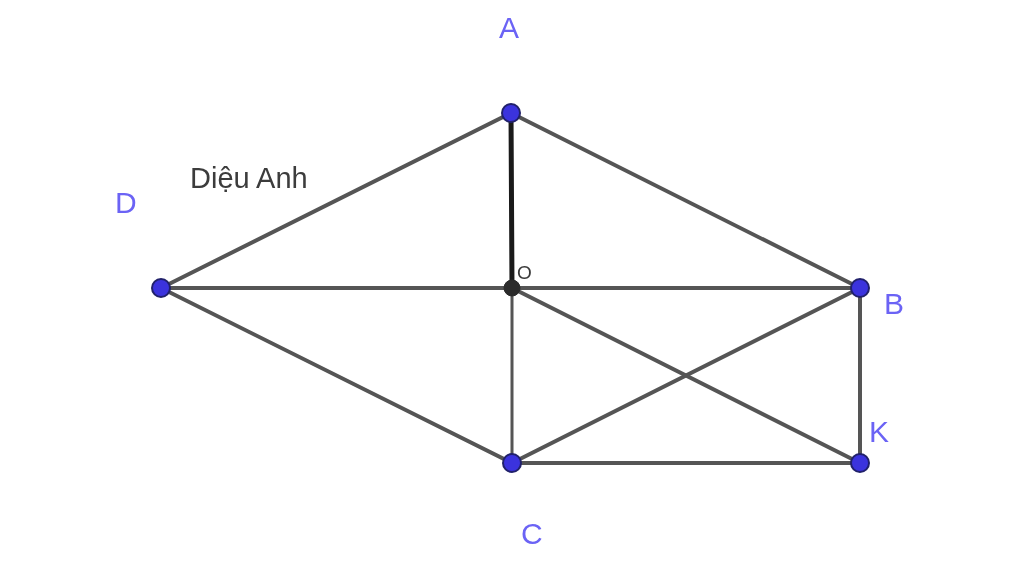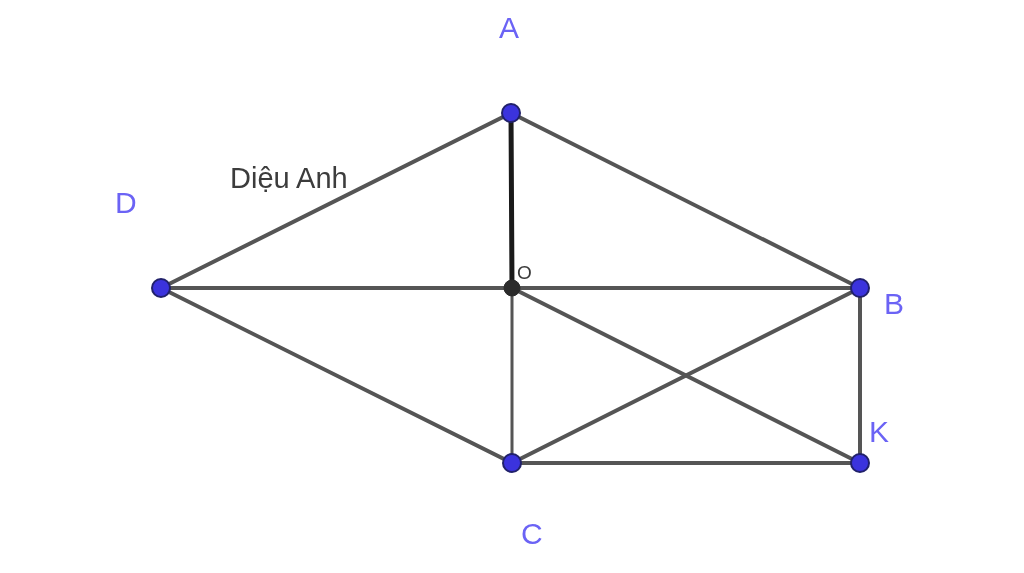--- a/index.html
+++ b/index.html
@@ -78,21 +78,21 @@
     <g id="points-group">
         <circle cx="511" cy="113" r="9" fill="#3B33DD" stroke="#21216b" stroke-width="2"></circle>
         <circle cx="161" cy="288" r="9" fill="#3B33DD" stroke="#21216b" stroke-width="2"></circle>
         <circle cx="860" cy="288" r="9" fill="#3B33DD" stroke="#21216b" stroke-width="2"></circle>
         <circle cx="512" cy="463" r="9" fill="#3B33DD" stroke="#21216b" stroke-width="2"></circle>
         <circle cx="860" cy="463" r="9" fill="#3B33DD" stroke="#21216b" stroke-width="2"></circle>
         <circle cx="512" cy="288" r="8" fill="#2b2b2b" stroke="#2b2b2b" stroke-width="1"></circle>
       </g>
   </svg>
 
-  <div class="annotation-text" style="left: 190px; top: 164px; color: rgb(60, 60, 60); font-size: 29px; margin-left: 40px;">Diệu Anh</div>
+  <div class="annotation-text" style="left: 190px; top: 164px; color: rgb(60, 60, 60); font-size: 29px;">Diệu Anh</div>
 
   <div id="labels-layer">
       <div class="vertex-label" style="left: 499px; top: 13px;">A</div>
       <div class="vertex-label" style="left: 115px; top: 188px;">D</div>
       <div class="vertex-label" style="left: 884px; top: 289px;">B</div>
       <div class="vertex-label" style="left: 521px; top: 519px;">C</div>
       <div class="vertex-label" style="left: 869px; top: 417px;">K</div>
       <div class="center-label" style="left: 517px; top: 263px;">O</div>
     </div>
 

